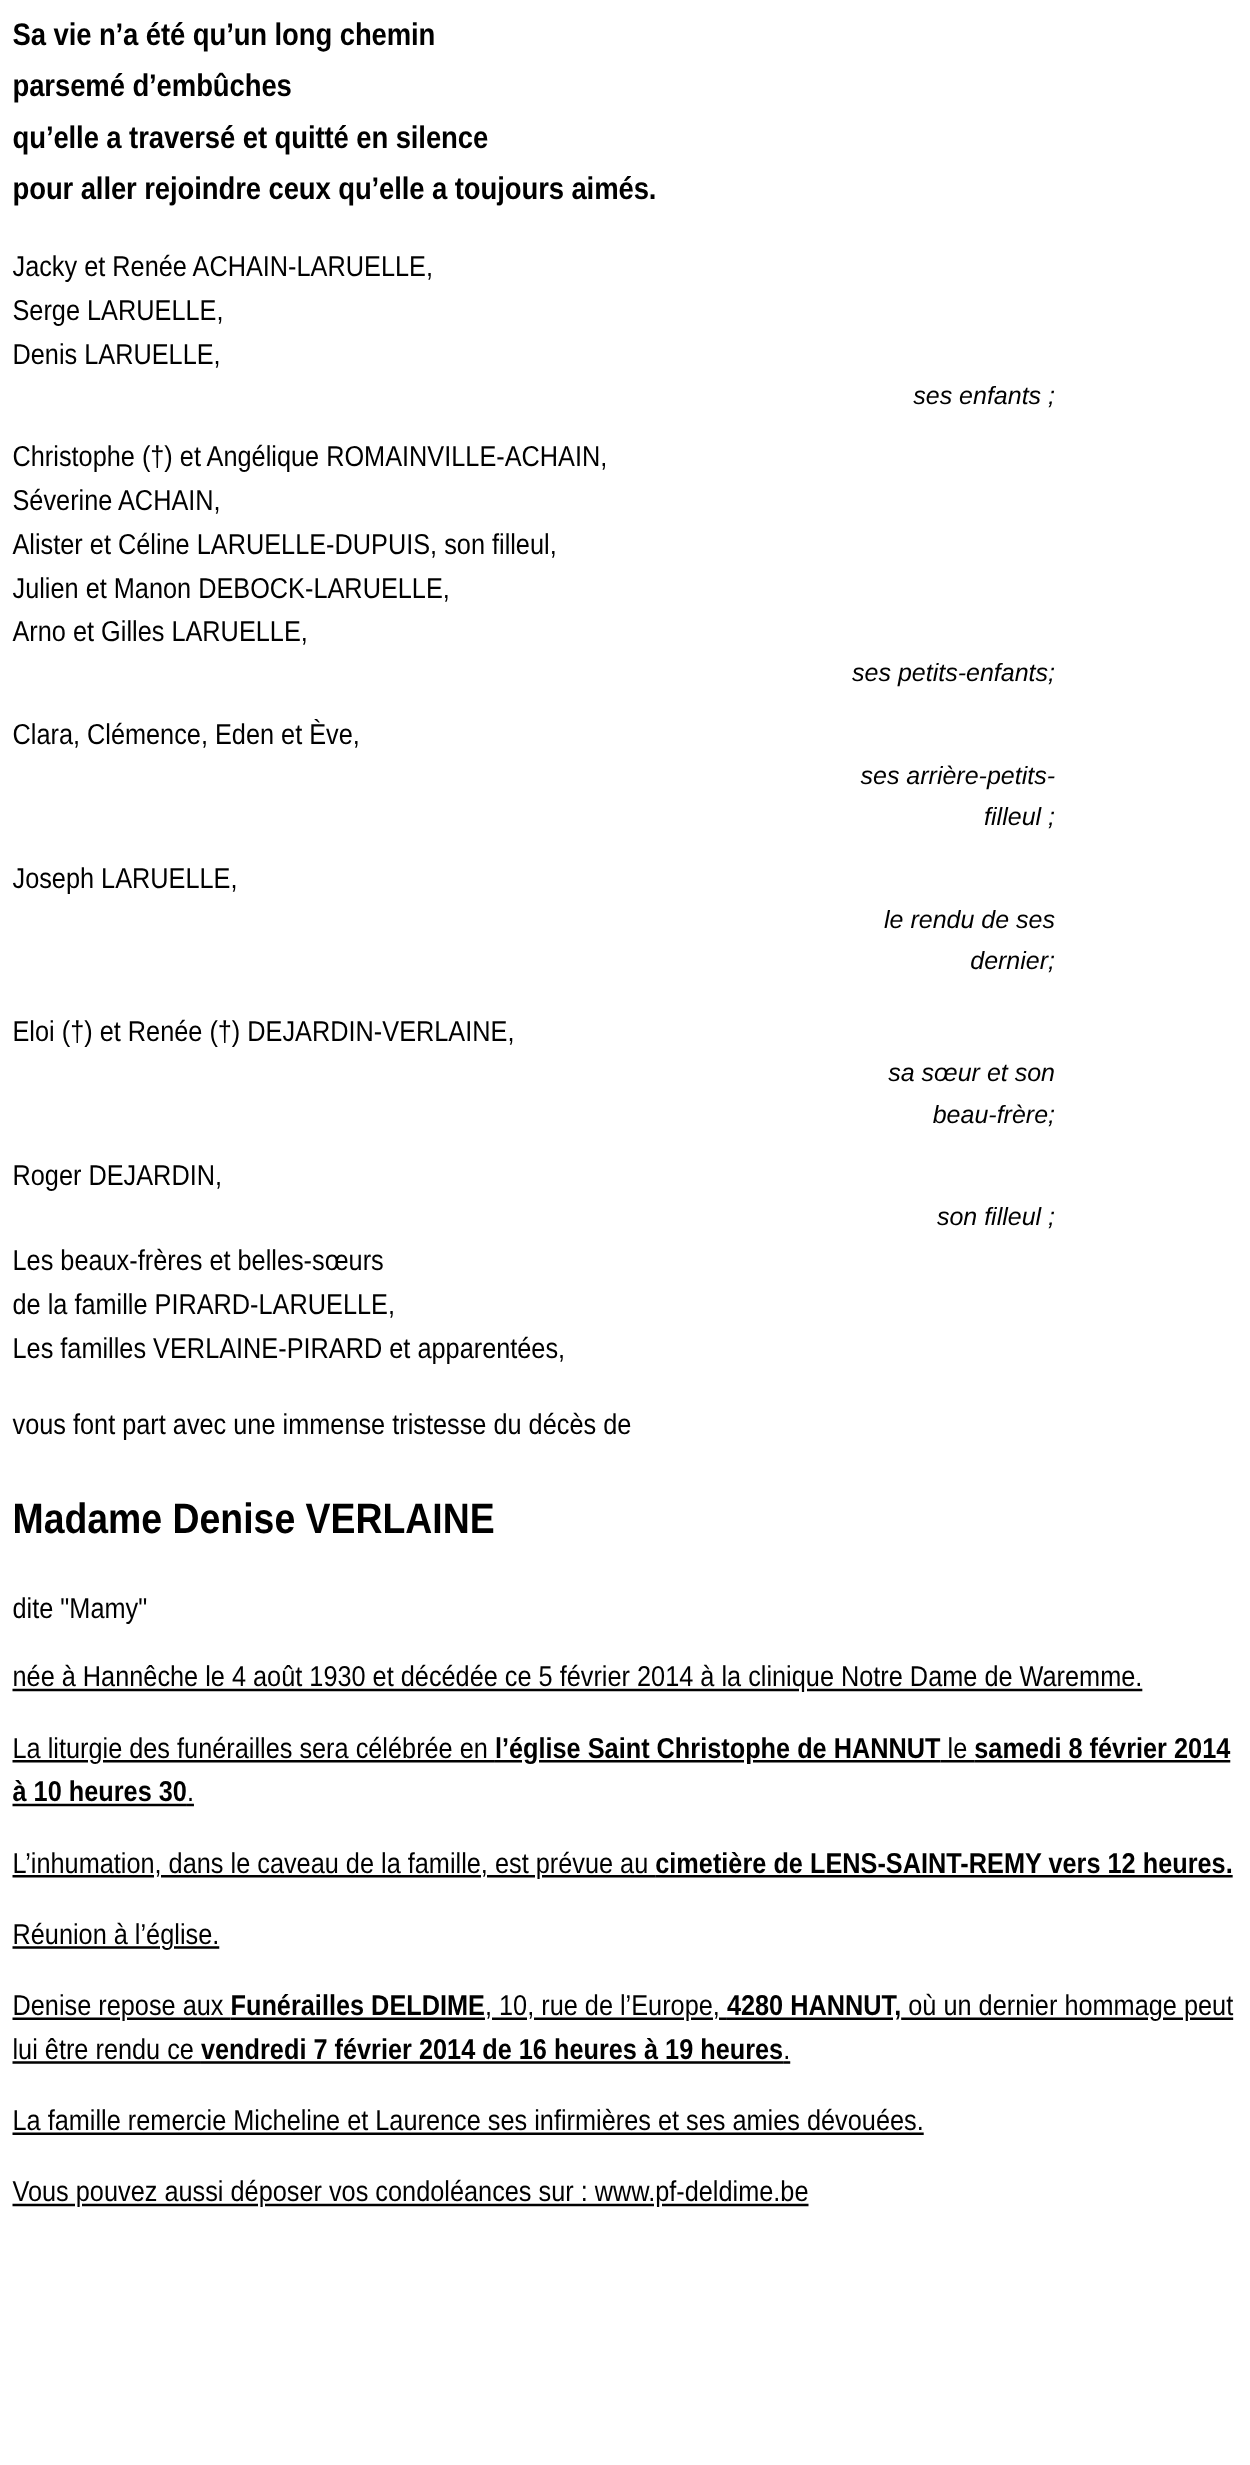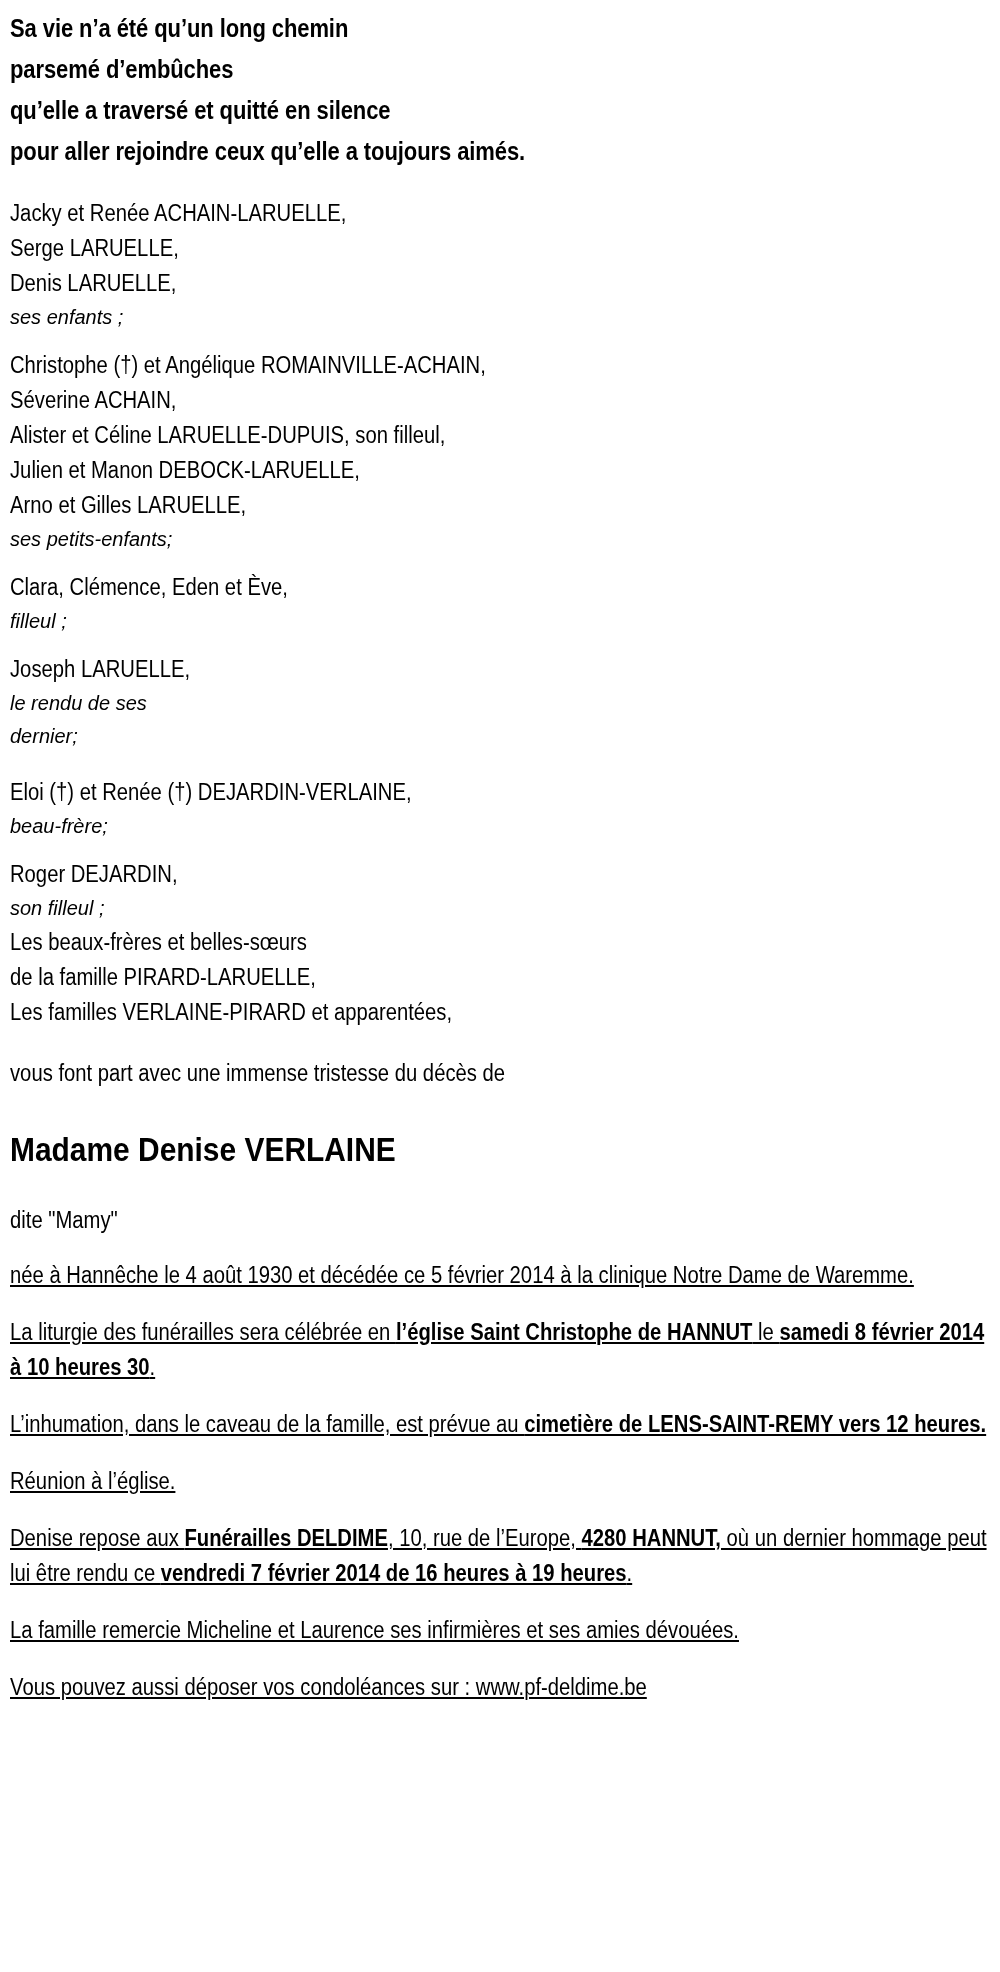--- a/index.html
+++ b/index.html
@@ -45,21 +45,21 @@
     margin-bottom: 0;
   }
   .fam-line {
     font-size: 23px;
     line-height: 35px;
     transform: scaleX(0.88);
     transform-origin: left center;
     white-space: nowrap;
   }
   .rel-label {
-    text-align: left;
+    text-align: right;
     font-style: italic;
     font-size: 20px;
     line-height: 33px;
     padding-right: 2px;
   }
   .rel-label .rl {
     display: block;
   }
   .gap-sm { height: 14px; }
   .gap-md { height: 22px; }
@@ -141,39 +141,41 @@
       <div class="rel-label">
         <span class="rl">ses petits-enfants;</span>
       </div>
     </div>
 
     <div class="gap-sm"></div>
 
     <div class="fam-group">
       <div class="fam-line">Clara, Clémence, Eden et Ève,</div>
       <div class="rel-label">
+        <span class="rl">ses arrière-petits-</span>
         <span class="rl">filleul ;</span>
       </div>
     </div>
 
     <div class="gap-sm"></div>
 
     <div class="fam-group">
       <div class="fam-line">Joseph LARUELLE,</div>
       <div class="rel-label">
         <span class="rl">le rendu de ses</span>
         <span class="rl">dernier;</span>
       </div>
     </div>
 
     <div class="gap-md"></div>
 
     <div class="fam-group">
       <div class="fam-line">Eloi (†) et Renée (†) DEJARDIN-VERLAINE,</div>
       <div class="rel-label">
+        <span class="rl">sa sœur et son</span>
         <span class="rl">beau-frère;</span>
       </div>
     </div>
 
     <div class="gap-sm"></div>
 
     <div class="fam-group">
       <div class="fam-line">Roger DEJARDIN,</div>
       <div class="rel-label">
         <span class="rl">son filleul ;</span>

